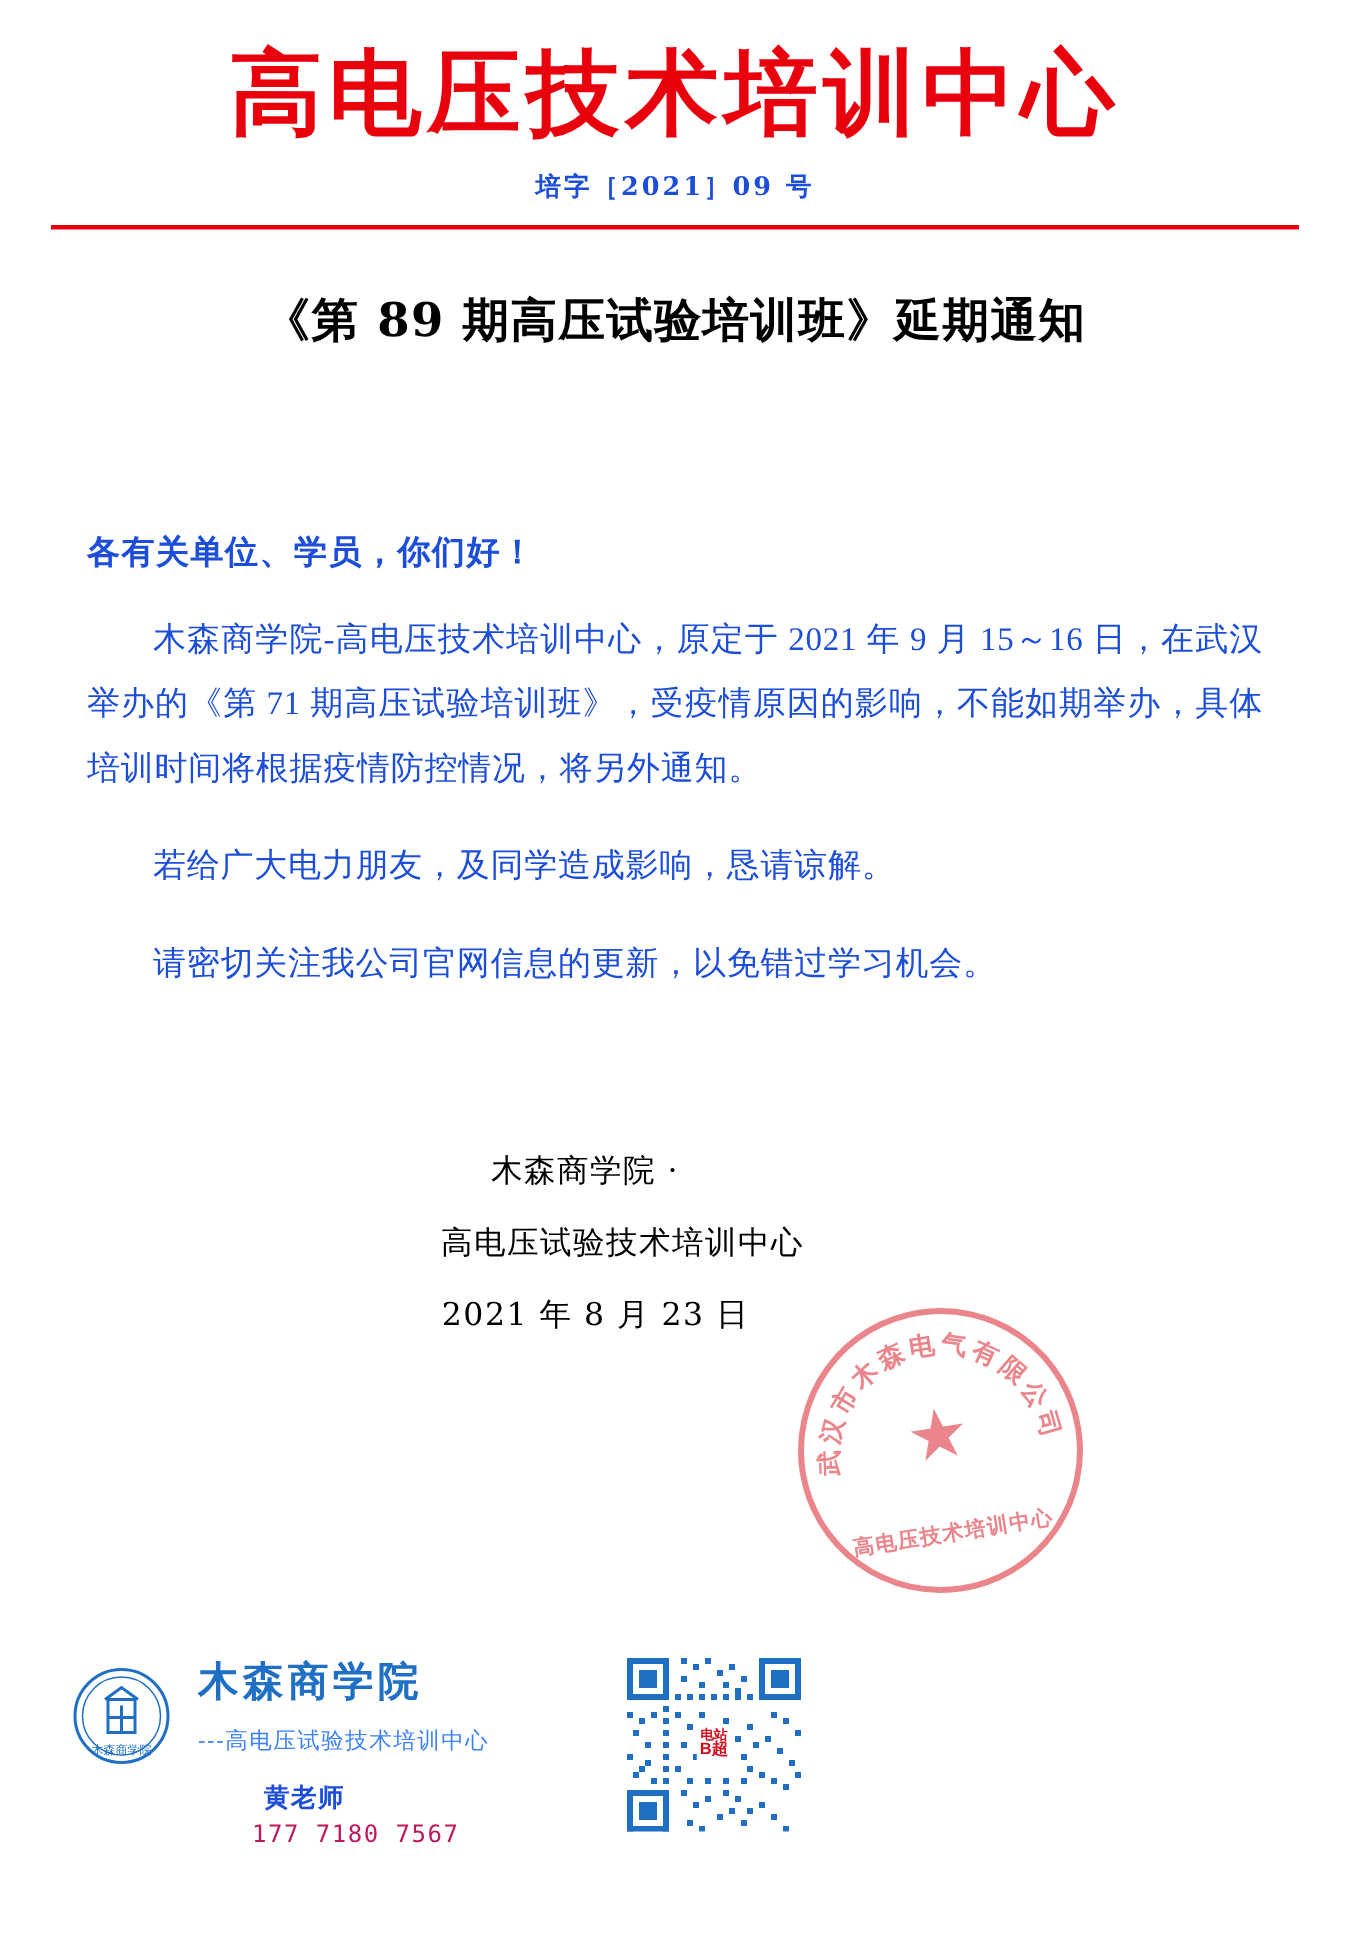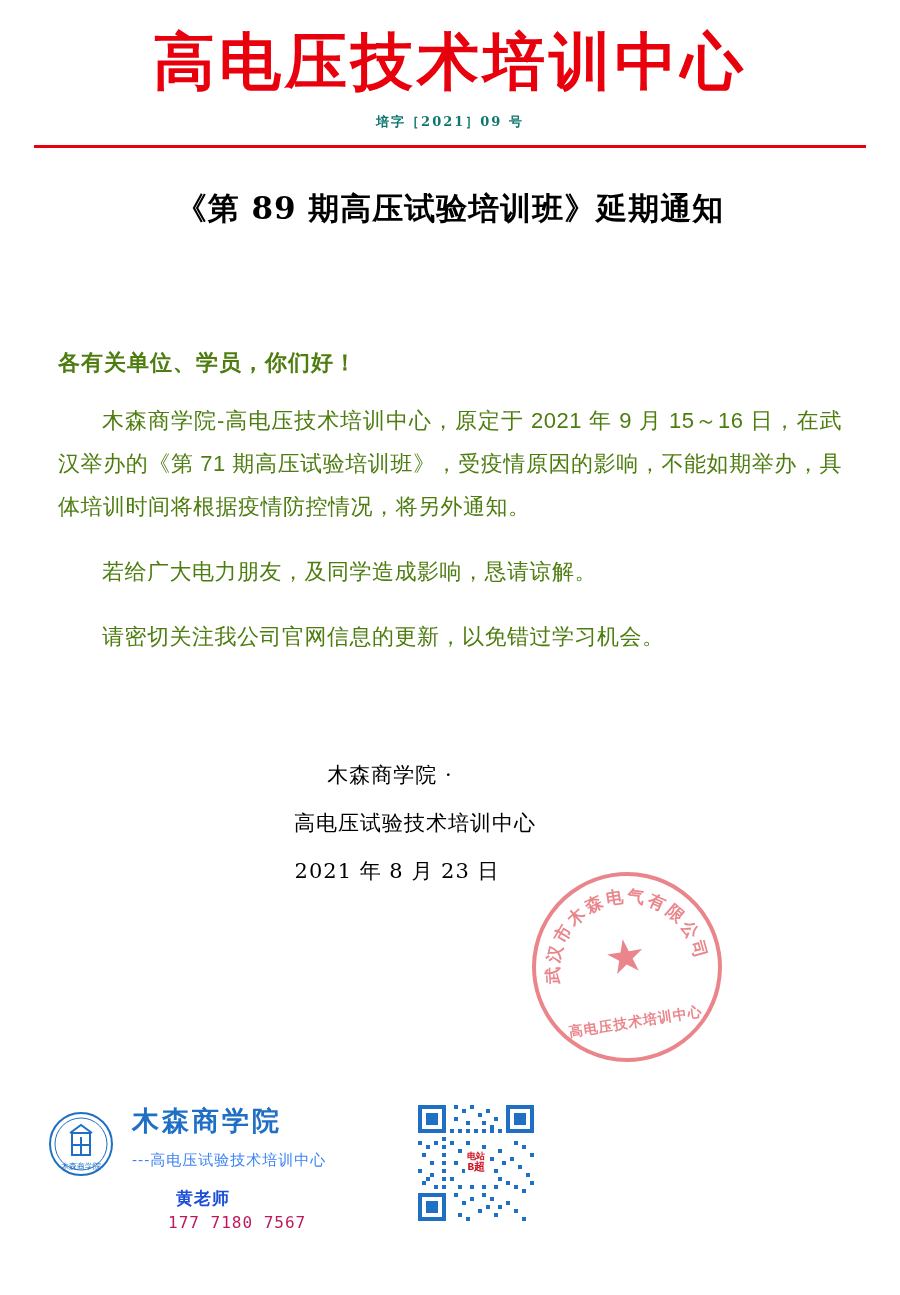--- a/index.html
+++ b/index.html
@@ -28,24 +28,24 @@
     color: #e8000d;
     font-family: "DejaVu Serif", "Liberation Serif", serif;
     font-weight: bold;
     font-size: 62px;
     letter-spacing: 4px;
     line-height: 1.15;
     white-space: nowrap;
   }
   .doc-number {
     margin-top: 16px;
-    color: #0f766e;
-    font-family: "DejaVu Serif", "Liberation Serif", serif;
-    font-weight: bold;
-    font-size: 13px;
+    color: #1d4ed8;
+    font-family: "DejaVu Serif", "Liberation Serif", serif;
+    font-weight: bold;
+    font-size: 17px;
     letter-spacing: 2px;
   }
   .red-rule {
     margin: 14px auto 0 auto;
     width: 832px;
     height: 3px;
     background: #e8000d;
   }
 
   
@@ -56,22 +56,22 @@
     font-weight: bold;
     font-size: 31px;
     letter-spacing: 1px;
     color: #000000;
   }
 
   .body-block {
     margin: 0 auto;
     width: 784px;
     padding-top: 118px;
-    color: #4d7c0f;
-    font-family: Liberation Sans, sans-serif;
+    color: #1d4ed8;
+    font-family: Liberation Serif, serif;
   }
   .salutation {
     font-size: 22px;
     font-weight: bold;
     letter-spacing: 1px;
   }
   .para {
     margin-top: 22px;
     font-size: 22px;
     line-height: 1.95;
@@ -208,23 +208,23 @@
     width: 116px;
     height: 116px;
   }
   .qr-center-label {
     position: absolute;
     left: 50%;
     top: 50%;
     transform: translate(-50%, -50%);
     background: #ffffff;
     padding: 1px 2px;
-    text-align: right;
+    text-align: center;
     line-height: 1.05;
-    font-family: Liberation Mono, monospace;
+    font-family: Liberation Sans, sans-serif;
     font-size: 9px;
     color: #cf1020;
     font-weight: bold;
     white-space: nowrap;
   }
   .qr-center-label .big {
     display: block;
     font-size: 11px;
   }
 </style>

